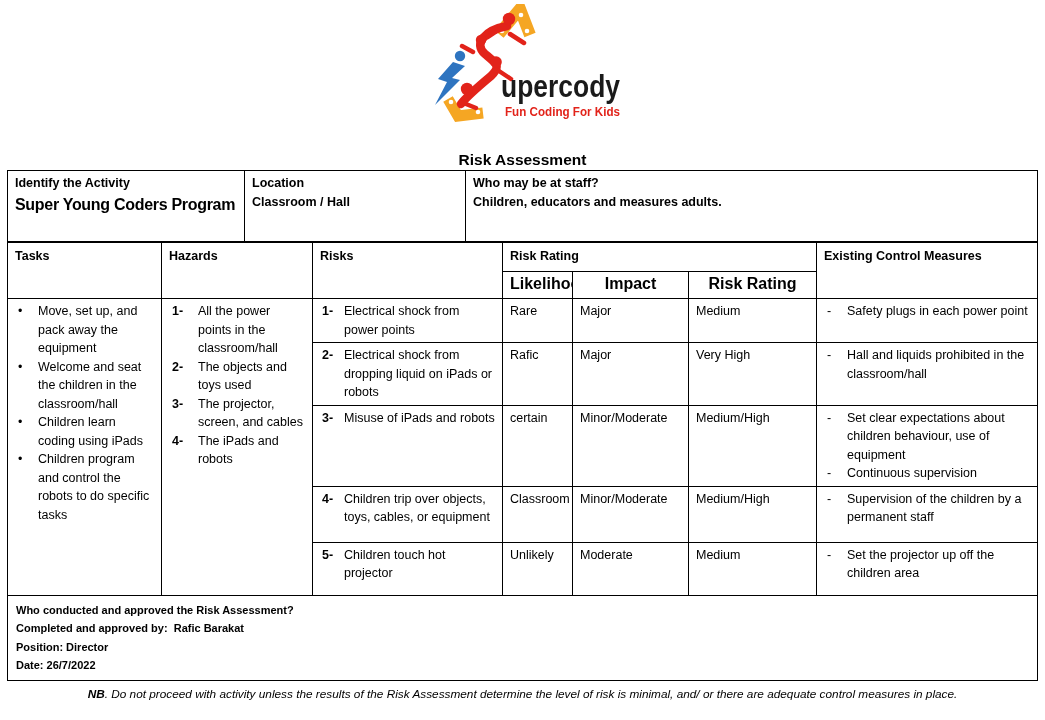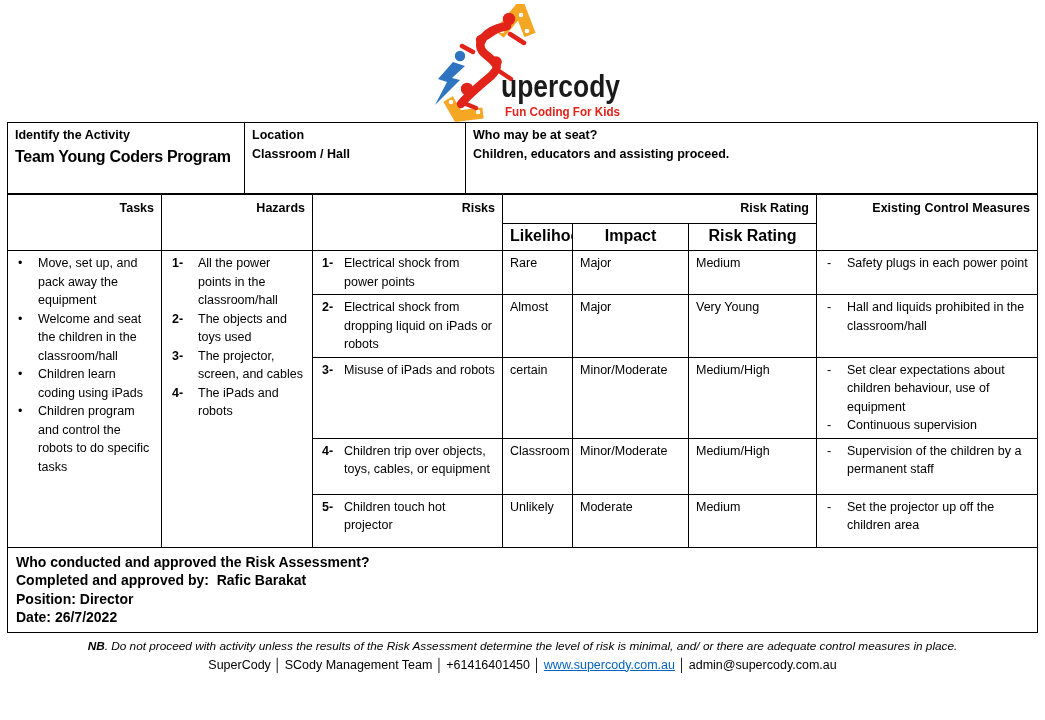--- a/index.html
+++ b/index.html
@@ -14,41 +14,41 @@
   table.t { border-collapse:collapse; table-layout:fixed; width:1030px; margin:0 auto; }
   table.t, table.t td { border:1.5px solid #000; }
   table.t td { vertical-align:top; padding:3px 7px; font-size:12.5px; line-height:18.5px; overflow:hidden; }
 
   .t1 { margin-top:16px; }
   .t1 tr { height:71px; }
   .t1 .lbl { font-weight:bold; }
   .t1 .big { font-weight:bold; font-size:16px; letter-spacing:-0.3px; white-space:nowrap; line-height:23px; }
 
   .t2 { margin-top:2px; }
-  .t2 td.hdr { font-weight:bold; text-align:right; padding-top:4px; }
+  .t2 td.hdr { font-weight:bold; text-align:left; padding-top:4px; }
   tr.hrow1 { height:29px; }
   tr.hrow2 { height:27px; }
   .t2 td.subhdr { font-weight:bold; text-align:center; font-size:16px; padding-top:3px; }
   tr.rh1 { height:43px; } tr.rh2 { height:55px; } tr.rh3 { height:80px; }
   tr.rh4 { height:56px; } tr.rh5 { height:53px; }
 
   .t2 td { padding:4px 4px 2px 0; }
   .t2 td.cell-pad { padding-left:0; }
   .li { display:flex; align-items:flex-start; }
   .li .mk { flex:0 0 30px; padding-left:10px; }
   .li .mk.num { flex:0 0 31px; padding-left:9px; font-weight:bold; }
   .li .mk.dash { flex:0 0 30px; padding-left:10px; }
   .li .tx { flex:1 1 auto; }
   td.tasks .li .mk { flex:0 0 30px; padding-left:10px; }
   td.hazards .li .mk.num { flex:0 0 36px; padding-left:10px; }
 
   td.small { font-size:11.5px; line-height:16px; padding:6px 4px 2px 8px; }
 
   tr.approval td { padding:5px 8px; }
-  .ap-line { font-weight:bold; font-size:14px; line-height:18.5px; white-space:pre-wrap; }
+  .ap-line { font-weight:bold; font-size:11px; line-height:18.5px; white-space:pre-wrap; }
 
   .nb { text-align:center; font-style:italic; font-size:11.8px; line-height:14px; margin-top:6px; }
   .nb .nb-label { font-weight:bold; }
 
   .contact { text-align:center; font-size:12.5px; line-height:15px; margin-top:5px; }
   .contact .sep { padding:0 3px; }
   .contact a.link { color:#0563c1; text-decoration:underline; cursor:pointer; }
 </style>
 </head>
 <body>
@@ -83,40 +83,41 @@
         <circle cx="81" cy="58" r="5.8" fill="#e2231a"></circle>
         <circle cx="52" cy="85" r="6.2" fill="#e2231a"></circle>
         <path d="M95,30 L109,39 M58,48 L47,42 M84,67 L96,75 M46,98 L61,104 M73,33 L85,25" fill="none" stroke="#e2231a" stroke-width="4.5" stroke-linecap="round"></path>
       </g>
 
       <text x="86" y="93" font-family="Liberation Sans, sans-serif" font-size="31" font-weight="bold" fill="#1a1a1a" textLength="119" lengthAdjust="spacingAndGlyphs">upercody</text>
       <text x="90" y="112" font-family="Liberation Sans, sans-serif" font-size="13.5" font-weight="bold" fill="#e2231a" textLength="115" lengthAdjust="spacingAndGlyphs">Fun Coding For Kids</text>
     </svg>
   </div>
 
+  <div class="title">Risk Assessment</div>
 
   <table class="t t1">
     <colgroup>
         <col style="width:237px">
         <col style="width:221px">
         <col style="width:572px">
       </colgroup>
     <tbody>
         <tr>
       <td>
         <div class="lbl">Identify the Activity</div>
-        <div class="big">Team Young Coders Program</div>
+        <div class="big">Super Young Coders Program</div>
       </td>
       <td>
         <div class="lbl">Location</div>
         <div class="lbl">Classroom / Hall</div>
       </td>
       <td>
-        <div class="lbl">Who may be at seat?</div>
-        <div class="lbl">Children, educators and assisting proceed.</div>
+        <div class="lbl">Who may be at staff?</div>
+        <div class="lbl">Children, educators and measures adults.</div>
       </td>
     </tr>
   </tbody>
     </table>
 
   <table class="t t2">
     <colgroup>
       <col style="width:154px">
         <col style="width:151px">
         <col style="width:190px">
@@ -193,23 +194,23 @@
       </td>
     </tr>
 
     <tr class="rh2">
       <td class="cell-pad">
         <div class="li">
               <span class="mk num">2-</span>
               <span class="tx">Electrical shock from dropping liquid on iPads or robots</span>
             </div>
       </td>
-      <td class="small">Almost</td>
+      <td class="small">Rafic</td>
       <td class="small">Major</td>
-      <td class="small">Very Young</td>
+      <td class="small">Very High</td>
       <td class="cell-pad">
         <div class="li">
               <span class="mk dash">-</span>
               <span class="tx">Hall and liquids prohibited in the classroom/hall</span>
             </div>
       </td>
     </tr>
 
     <tr class="rh3">
       <td class="cell-pad">
@@ -275,17 +276,14 @@
         <div class="ap-line">Completed and approved by:  Rafic Barakat</div>
         <div class="ap-line">Position: Director</div>
         <div class="ap-line">Date: 26/7/2022</div>
       </td>
     </tr>
   </tbody>
     </table>
 
   <div class="nb"><span class="nb-label">NB</span><span>. Do not proceed with activity unless the results of the Risk Assessment determine the level of risk is minimal, and/ or there are adequate control measures in place.</span></div>
 
-  <div class="contact">
-    <span>SuperCody</span><span class="sep">│</span><span>SCody Management Team</span><span class="sep">│</span><span>+61416401450</span><span class="sep">│</span><a class="link">www.supercody.com.au</a><span class="sep">│</span><span>admin@supercody.com.au</span>
-  </div>
 
 </div>
 
 </body></html>

